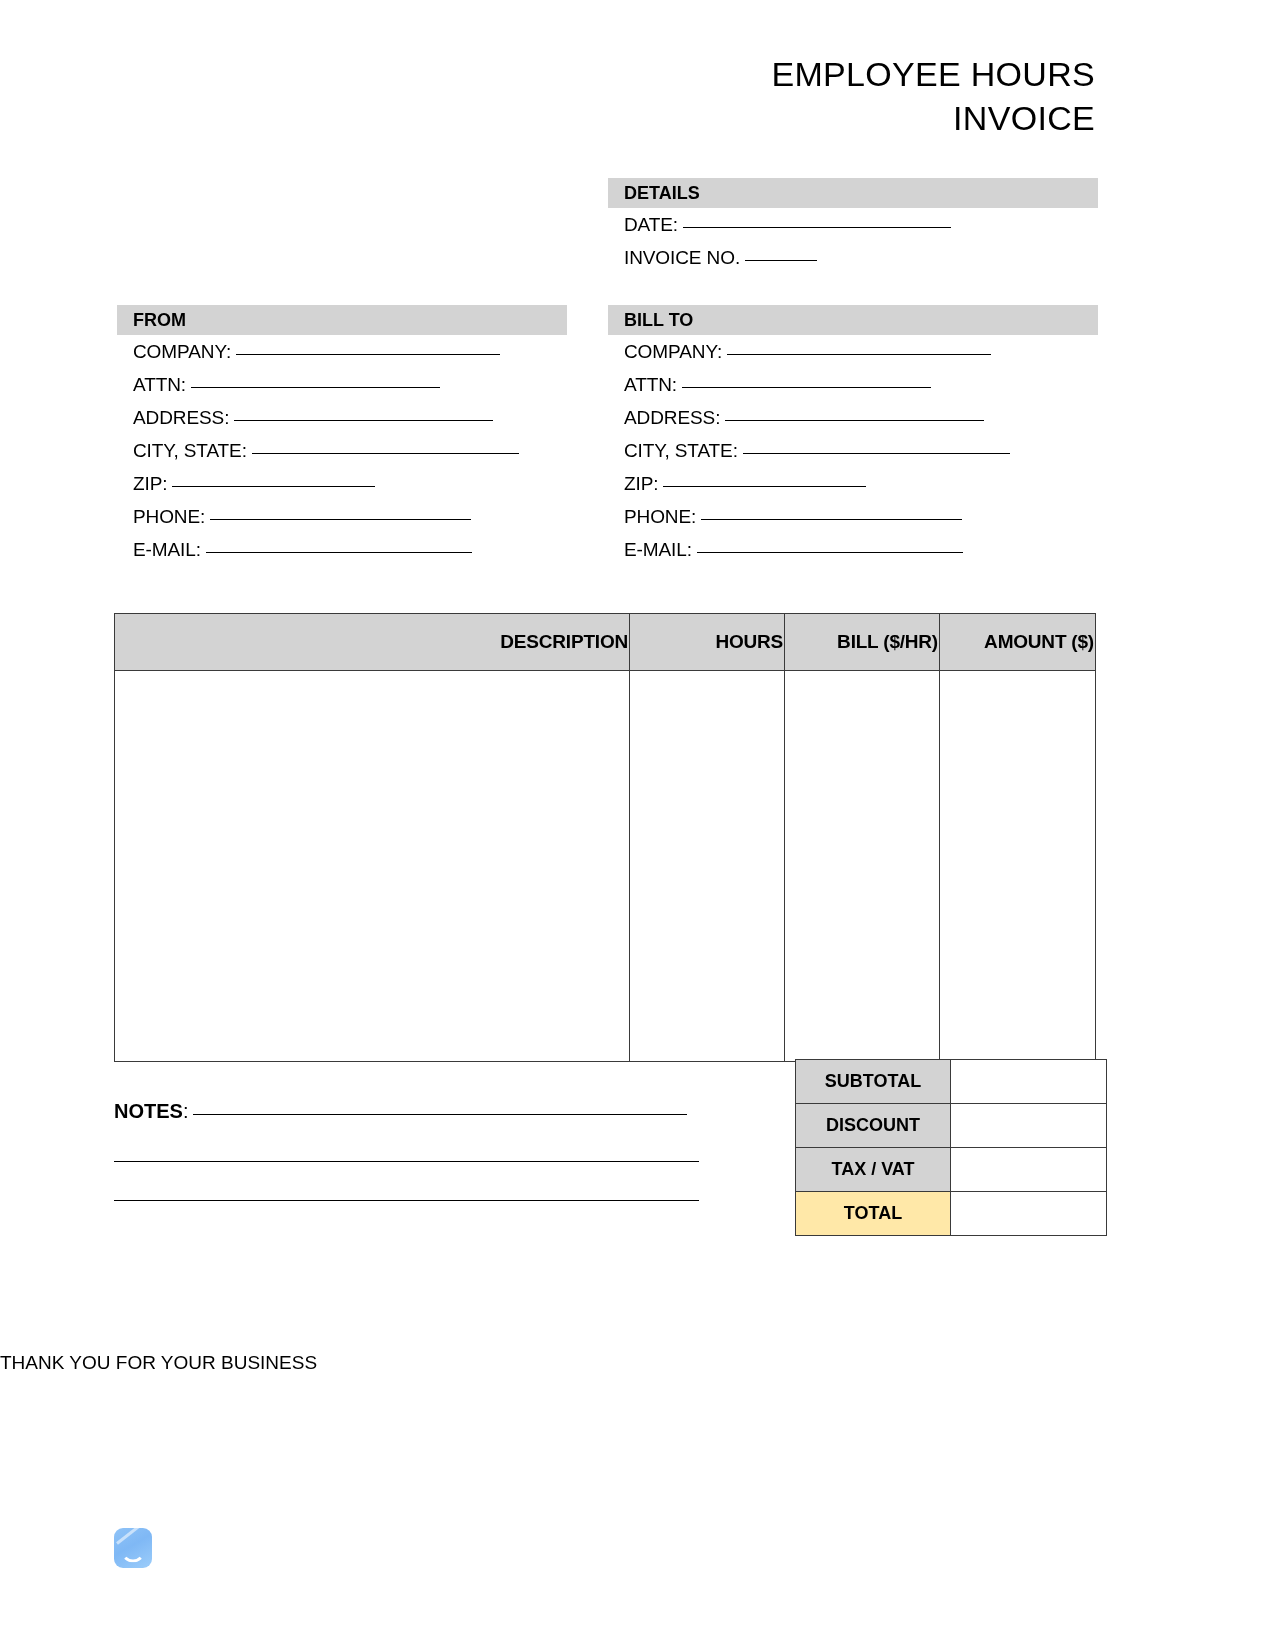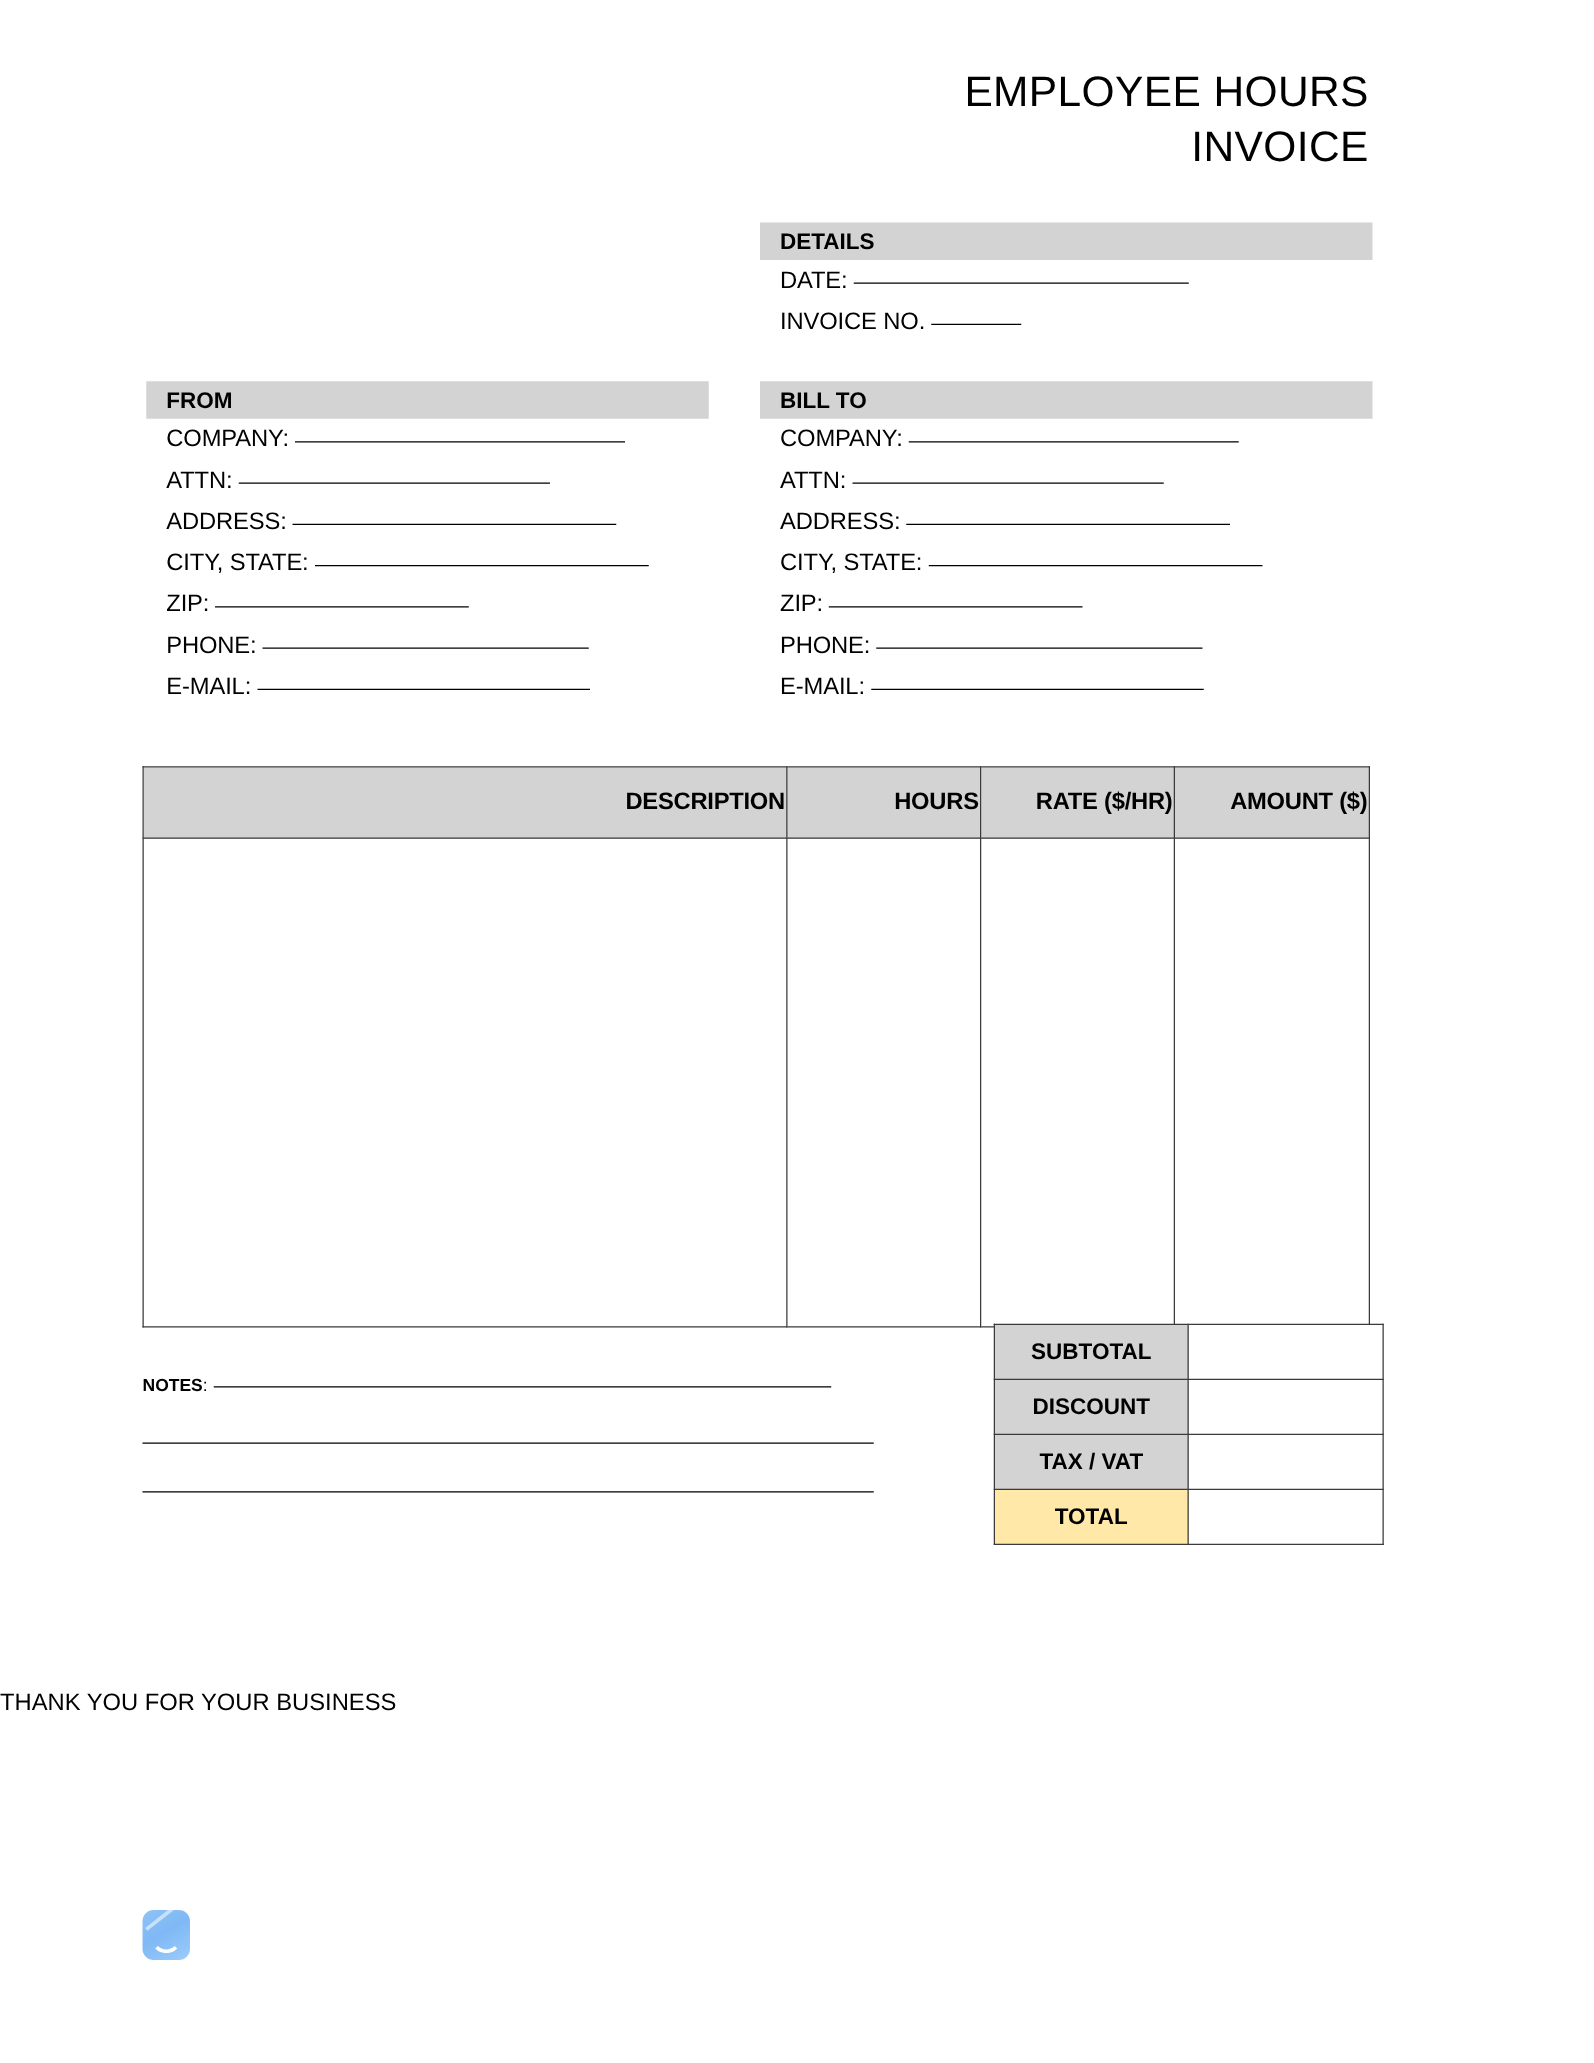--- a/index.html
+++ b/index.html
@@ -147,21 +147,21 @@
   }
 
   
   .notes {
     position: absolute;
     top: 1100px;
     left: 114px;
     width: 600px;
   }
   .notes-label {
-    font-size: 14px;
+    font-size: 20px;
     font-weight: bold;
     white-space: nowrap;
   }
   .notes-label .colon { font-weight: normal; }
   .notes-rule-inline {
     display: inline-block;
     border-bottom: 1.6px solid #000;
     vertical-align: 3px;
     margin-left: 5px;
     width: 494px;
@@ -263,21 +263,21 @@
     <colgroup>
       <col class="col-desc">
         <col class="col-hours">
         <col class="col-rate">
         <col class="col-amt">
     </colgroup>
     <thead>
       <tr>
           <th>DESCRIPTION</th>
           <th>HOURS</th>
-          <th>RATE ($/HR)</th>
+          <th>BILL ($/HR)</th>
           <th>AMOUNT ($)</th>
         </tr>
     </thead>
     <tbody>
       <tr>
           <td class="body-cell"></td>
           <td class="body-cell"></td>
           <td class="body-cell"></td>
           <td class="body-cell"></td>
         </tr>

